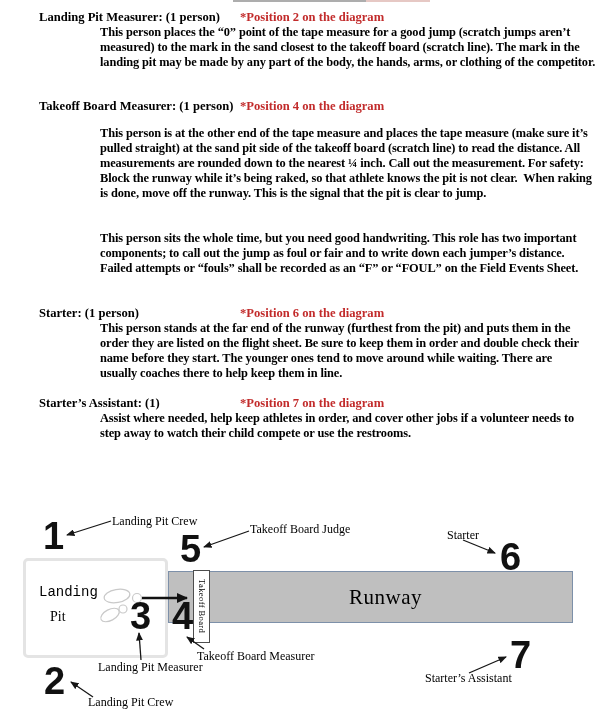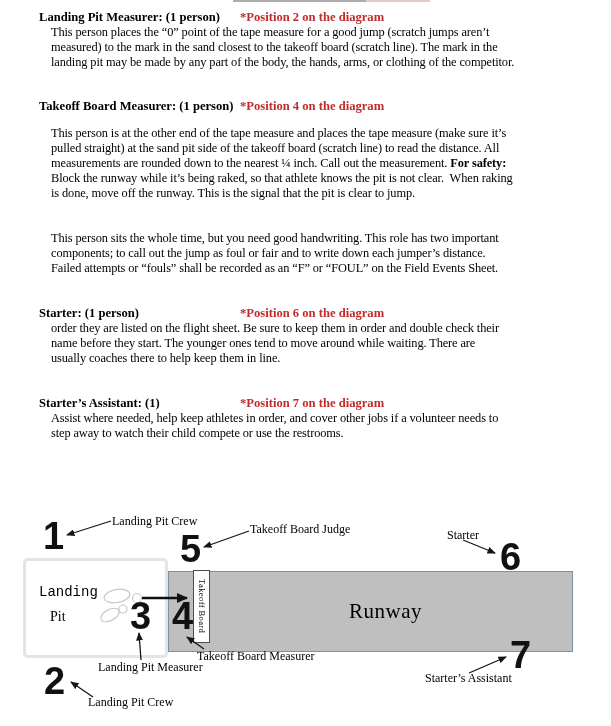--- a/index.html
+++ b/index.html
@@ -25,21 +25,21 @@
     font-size:12.6px;
     line-height:15px;
     white-space:pre;
   }
   .pos-note {
     position:absolute; left:240px; top:0;
     color:var(--accent_red,#c22b2b);
     font-weight:bold;
     white-space:pre;
   }
-  .body-block { padding-left:51px; }
+  .body-block { padding-left:100px;font-weight:bold; }
   #section-1 .body-block { margin-top:12px; }
   .line {
     font-size:12.4px;
     line-height:15.1px;
     letter-spacing:-0.12px;
     white-space:pre;
   }
   
   .top-artifact { position:absolute; top:0; height:2px; }
   #artifact-a { left:233px; width:133px; background:#4a4a4a; opacity:.45; }
@@ -50,21 +50,21 @@
   #pit-box {
     position:absolute; left:23px; top:53px; width:145px; height:100px;
     background:#fff;
     border:3px solid var(--pit_border,#e4e4e4);
     border-radius:5px;
     box-sizing:border-box;
   }
   #pit-label-1 { position:absolute; left:39px; top:79px;  font-size:14px;font-family:Liberation Mono, monospace; }
   #pit-label-2 { position:absolute; left:50px; top:104px; font-size:14px; }
   #runway {
-    position:absolute; left:168px; top:66px; width:405px; height:81px;
+    position:absolute; left:168px; top:66px; width:405px; height:52px;
     background:var(--runway_fill,#bfbfbf);
     border:1.5px solid var(--runway_border,#7d90a9);
     box-sizing:border-box;
     display:flex; align-items:center; justify-content:center;
   }
   #runway-label { font-size:21px; letter-spacing:.5px; padding-left:30px; }
   #takeoff-board {
     position:absolute; left:193px; top:65px; width:17px; height:73px;
     background:#fff;
     border:1px solid #4d4d4d;
@@ -132,20 +132,21 @@
   <div class="body-block">
     <div class="line">This person sits the whole time, but you need good handwriting. This role has two important</div>
     <div class="line">components; to call out the jump as foul or fair and to write down each jumper’s distance.</div>
     <div class="line">Failed attempts or “fouls” shall be recorded as an “F” or “FOUL” on the Field Events Sheet.</div>
   </div>
 </div>
 
 <div class="section" id="section-3">
   <div class="heading"><span>Starter: (1 person)</span><span class="pos-note">*Position 6 on the diagram</span></div>
   <div class="body-block">
+    <div class="line">This person stands at the far end of the runway (furthest from the pit) and puts them in the</div>
     <div class="line">order they are listed on the flight sheet. Be sure to keep them in order and double check their</div>
     <div class="line">name before they start. The younger ones tend to move around while waiting. There are</div>
     <div class="line">usually coaches there to help keep them in line.</div>
   </div>
 </div>
 
 <div class="section" id="section-4">
   <div class="heading"><span>Starter’s Assistant: (1)</span><span class="pos-note">*Position 7 on the diagram</span></div>
   <div class="body-block">
     <div class="line">Assist where needed, help keep athletes in order, and cover other jobs if a volunteer needs to</div>

